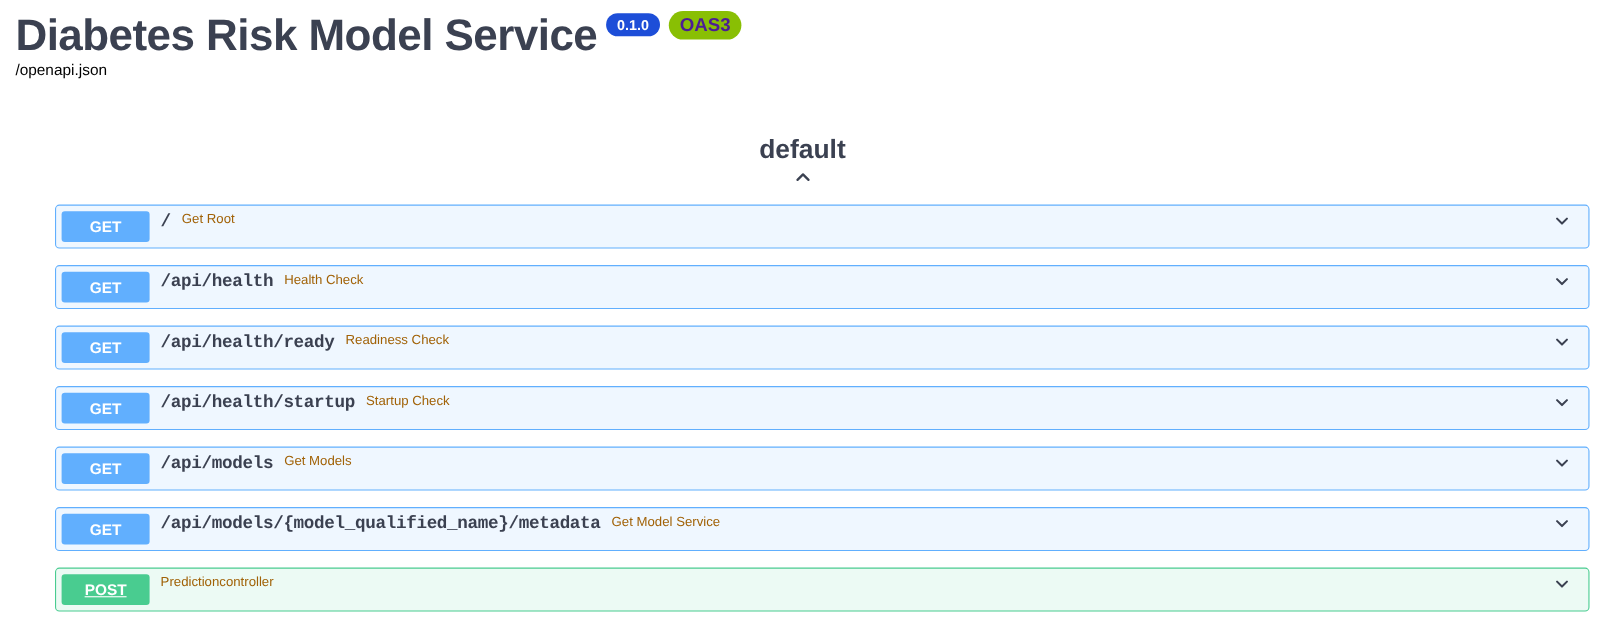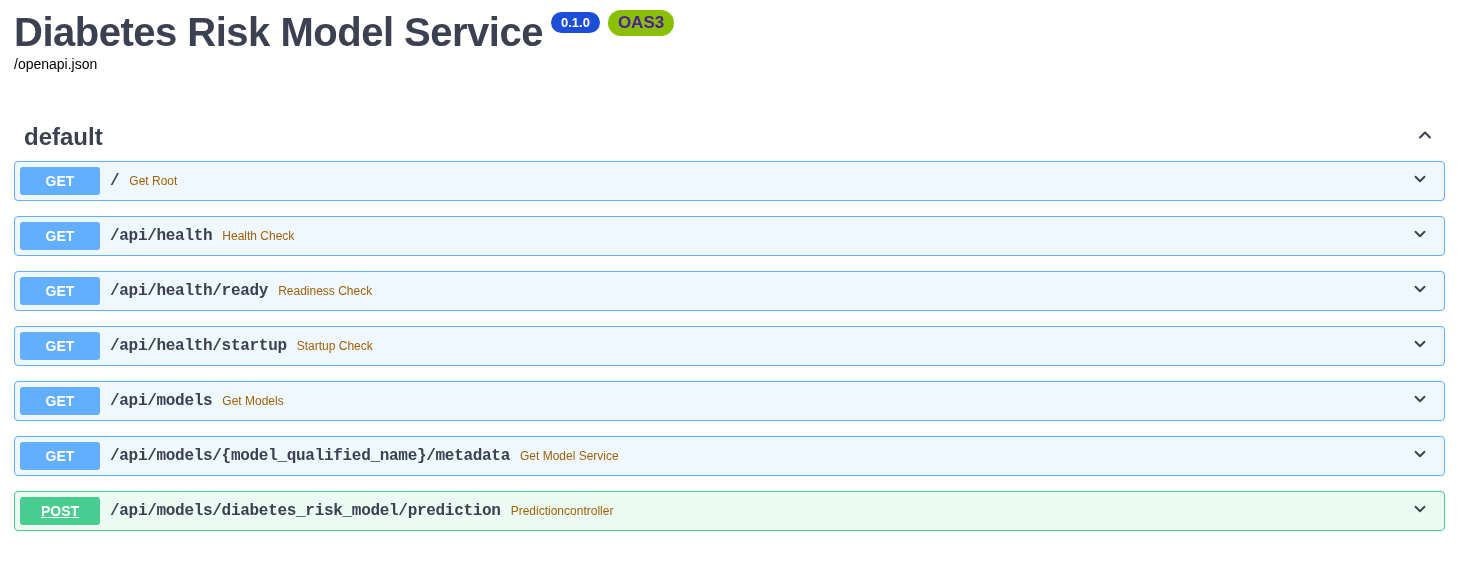--- a/index.html
+++ b/index.html
@@ -54,44 +54,45 @@
     }
     .tag-section {
       margin-top: 20px;
     }
     .tag-header {
       display: flex;
       justify-content: space-between;
       align-items: center;
       padding: 10px 10px 10px 10px;
       cursor: pointer;
+      flex-direction: column;
     }
     .tag-name {
       font-size: 24px;
       font-weight: 700;
       color: #3b4151;
     }
     .chevron {
       display: inline-block;
     }
     .chevron svg {
       width: 20px;
       height: 20px;
     }
     .operations {
       padding: 0 0px;
     }
     .operation {
       display: flex;
-      align-items: center;
       border: 1px solid;
       border-radius: 4px;
       margin-bottom: 15px;
       padding: 5px;
       cursor: pointer;
+      margin-left: 36px;
     }
     .operation.get {
       background: rgba(97, 175, 254, 0.1);
       border-color: #61affe;
     }
     .operation.post {
       background: rgba(73, 204, 144, 0.1);
       border-color: #49cc90;
     }
     .method-badge {
@@ -198,20 +199,19 @@
       <div class="operation get">
         <span class="method-badge get">GET</span>
         <span class="op-path">/api/models/{model_qualified_name}/metadata</span>
         <span class="op-summary">Get Model Service</span>
         <span class="op-expand"><svg viewBox="0 0 24 24" fill="none" stroke="#3b4151" stroke-width="2.5" stroke-linecap="round" stroke-linejoin="round">
             <polyline points="6 9 12 15 18 9"></polyline>
           </svg></span>
       </div>
       <div class="operation post">
         <span class="method-badge post">POST</span>
-        <span class="op-path">/api/models/diabetes_risk_model/prediction</span>
         <span class="op-summary">Predictioncontroller</span>
         <span class="op-expand"><svg viewBox="0 0 24 24" fill="none" stroke="#3b4151" stroke-width="2.5" stroke-linecap="round" stroke-linejoin="round">
             <polyline points="6 9 12 15 18 9"></polyline>
           </svg></span>
       </div>
     </div>
 </div>
 
 </body></html>

